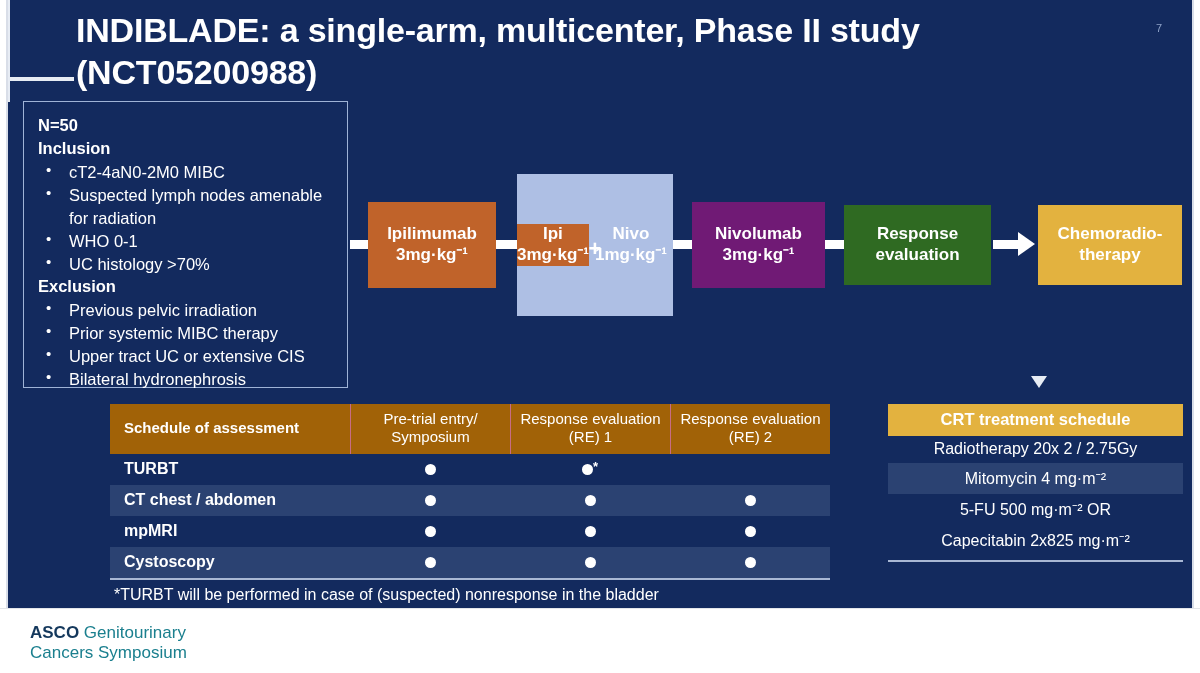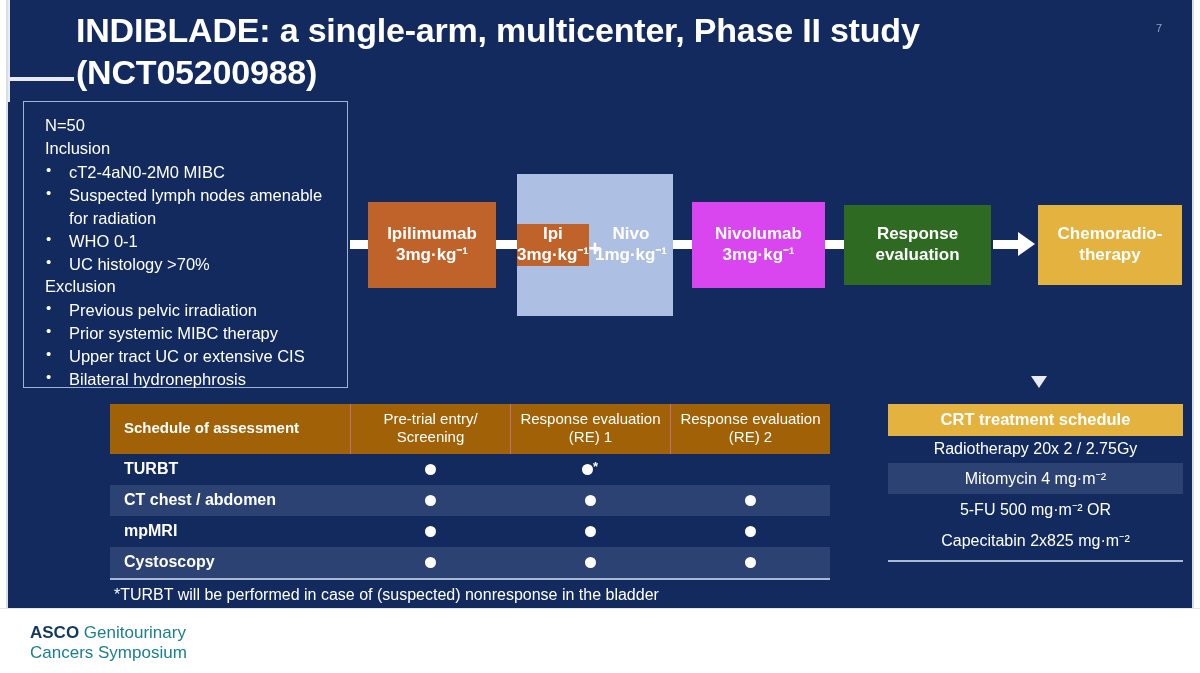--- a/index.html
+++ b/index.html
@@ -13,35 +13,35 @@
      border-left:2px solid #d9dee8;border-right:2px solid #d9dee8;pointer-events:none;}
 
   
   .title{position:absolute;left:70px;top:10px;width:1020px;color:#ffffff;
      font-size:34px;font-weight:bold;line-height:1.23;letter-spacing:-0.2px;}
   .page-no{position:absolute;right:32px;top:22px;color:#8fa3c8;font-size:11px;}
 
   
   .criteria{position:absolute;left:17px;top:101px;width:325px;height:287px;
      border:1.5px solid #9fb3d6;box-sizing:border-box;color:#ffffff;padding:12px 14px 0 14px;}
-  .criteria .hd{font-size:16.5px;font-weight:normal;line-height:1.42;margin-left:7px;}
+  .criteria .hd{font-size:16.5px;font-weight:bold;line-height:1.42;}
   .criteria ul{list-style:none;margin:0;padding:0;}
   .criteria li{position:relative;font-size:16.5px;line-height:1.39;padding-left:31px;}
   .criteria li::before{content:"•";position:absolute;left:8px;top:-1px;font-size:15px;}
 
   
   .fbox{position:absolute;box-sizing:border-box;display:flex;align-items:center;
     justify-content:center;text-align:center;color:#ffffff;font-weight:bold;
     font-size:17px;line-height:1.22;}
   .fbox.ipi{left:362px;top:202px;width:128px;height:86px;background:#c0632a;}
   .fbox.combo{left:511px;top:174px;width:156px;height:142px;background:#aebfe4;flex-direction:row;padding:0;}
   .combo .top{flex:0 0 66px;width:100%;background:#c0632a;display:flex;align-items:center;justify-content:center;}
   .combo .plus{position:absolute;left:0;right:0;top:62px;text-align:center;font-size:22px;color:#ffffff;font-weight:bold;}
   .combo .bot{flex:1 1 auto;width:100%;display:flex;align-items:center;justify-content:center;}
-  .fbox.nivo{left:686px;top:202px;width:133px;height:86px;background:#d946ef;}
+  .fbox.nivo{left:686px;top:202px;width:133px;height:86px;background:#701a75;}
   .fbox.resp{left:838px;top:205px;width:147px;height:80px;background:#2f6a22;}
   .fbox.crt{left:1032px;top:205px;width:144px;height:80px;background:#e3b23f;}
 
   
   .conn{position:absolute;background:#ffffff;}
   .h1{left:344px;top:240px;width:20px;height:9px;}
   .h2{left:488px;top:240px;width:25px;height:9px;}
   .h3{left:665px;top:240px;width:23px;height:9px;}
   .h4{left:817px;top:240px;width:23px;height:9px;}
   .arrow-stem{left:987px;top:240px;width:27px;height:9px;}
@@ -163,21 +163,21 @@
       <div class="row">Radiotherapy  20x 2 / 2.75Gy</div>
       <div class="row alt">Mitomycin 4 mg·m⁻²</div>
       <div class="row">5-FU 500 mg·m⁻² OR</div>
       <div class="row">Capecitabin 2x825 mg·m⁻²</div>
       <div class="rule"></div>
     </div>
 
     <div class="tbl">
       <div class="thead">
         <div class="c c0">Schedule of assessment</div>
-        <div class="c c1">Pre-trial entry/ Screening</div>
+        <div class="c c1">Pre-trial entry/ Symposium</div>
         <div class="c c2">Response evaluation (RE) 1</div>
         <div class="c c3">Response evaluation (RE) 2</div>
       </div>
 
       <div class="trow">
         <div class="c0">TURBT</div>
         <div class="cell"><span class="dot"></span></div>
         <div class="cell"><span class="dot"></span><span class="star">*</span></div>
         <div class="cell"></div>
       </div>

